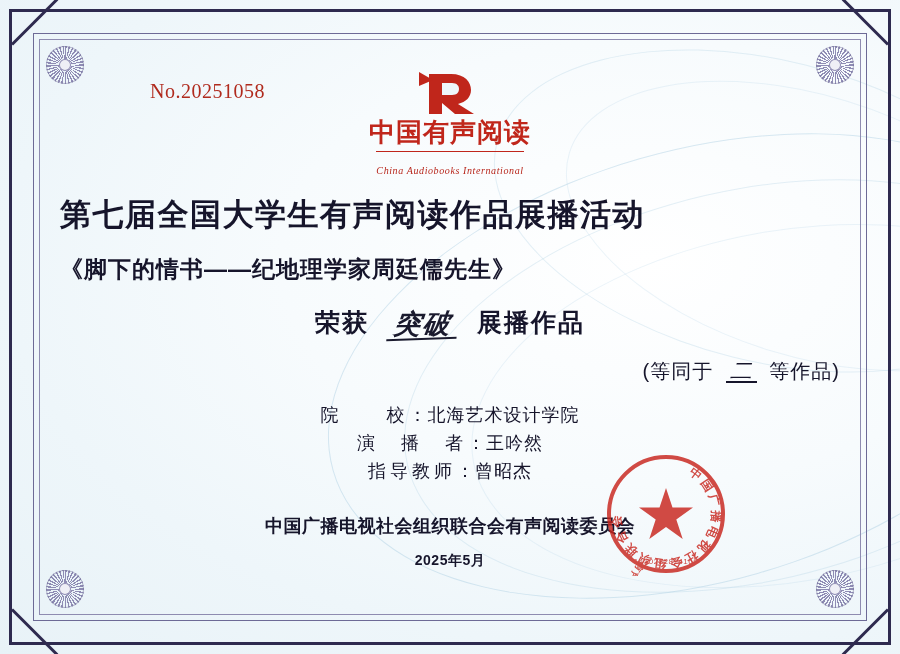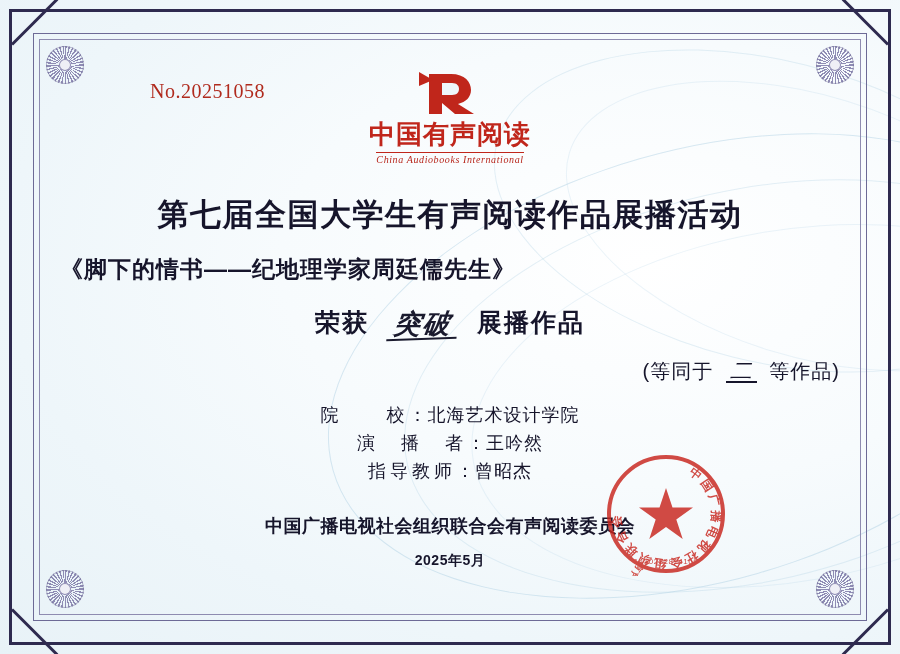--- a/index.html
+++ b/index.html
@@ -114,44 +114,44 @@
     top: 12px;
     text-align: center;
   }
   .logo-r {
     display: block;
     height: 48px;
     margin: 0 auto 2px auto;
     width: 78px;
   }
   .logo-cn {
-    font-family: Liberation Sans, sans-serif;
+    font-family: Liberation Mono, monospace;
     font-size: 26px;
     font-weight: bold;
     color: #c0261b;
     letter-spacing: 1px;
     line-height: 1.1;
   }
   .logo-en {
     font-family: "Liberation Serif", serif;
     font-style: italic;
     font-size: 10px;
     color: #b8271c;
     letter-spacing: 0.6px;
     margin-top: 2px;
     border-top: 1px solid #c0261b;
     display: inline-block;
-    padding-top: 1px;
+    padding-top: 13px;
   }
 
   .main-title {
     position: absolute;
     left: 0; right: 0;
     top: 136px;
-    text-align: center;
+    text-align: left;
     font-family: "Liberation Sans", sans-serif;
     font-weight: bold;
     font-size: 31px;
     color: #16152b;
     letter-spacing: 1.5px;
   }
 
   .work-title {
     position: absolute;
     left: 0; right: 0;

